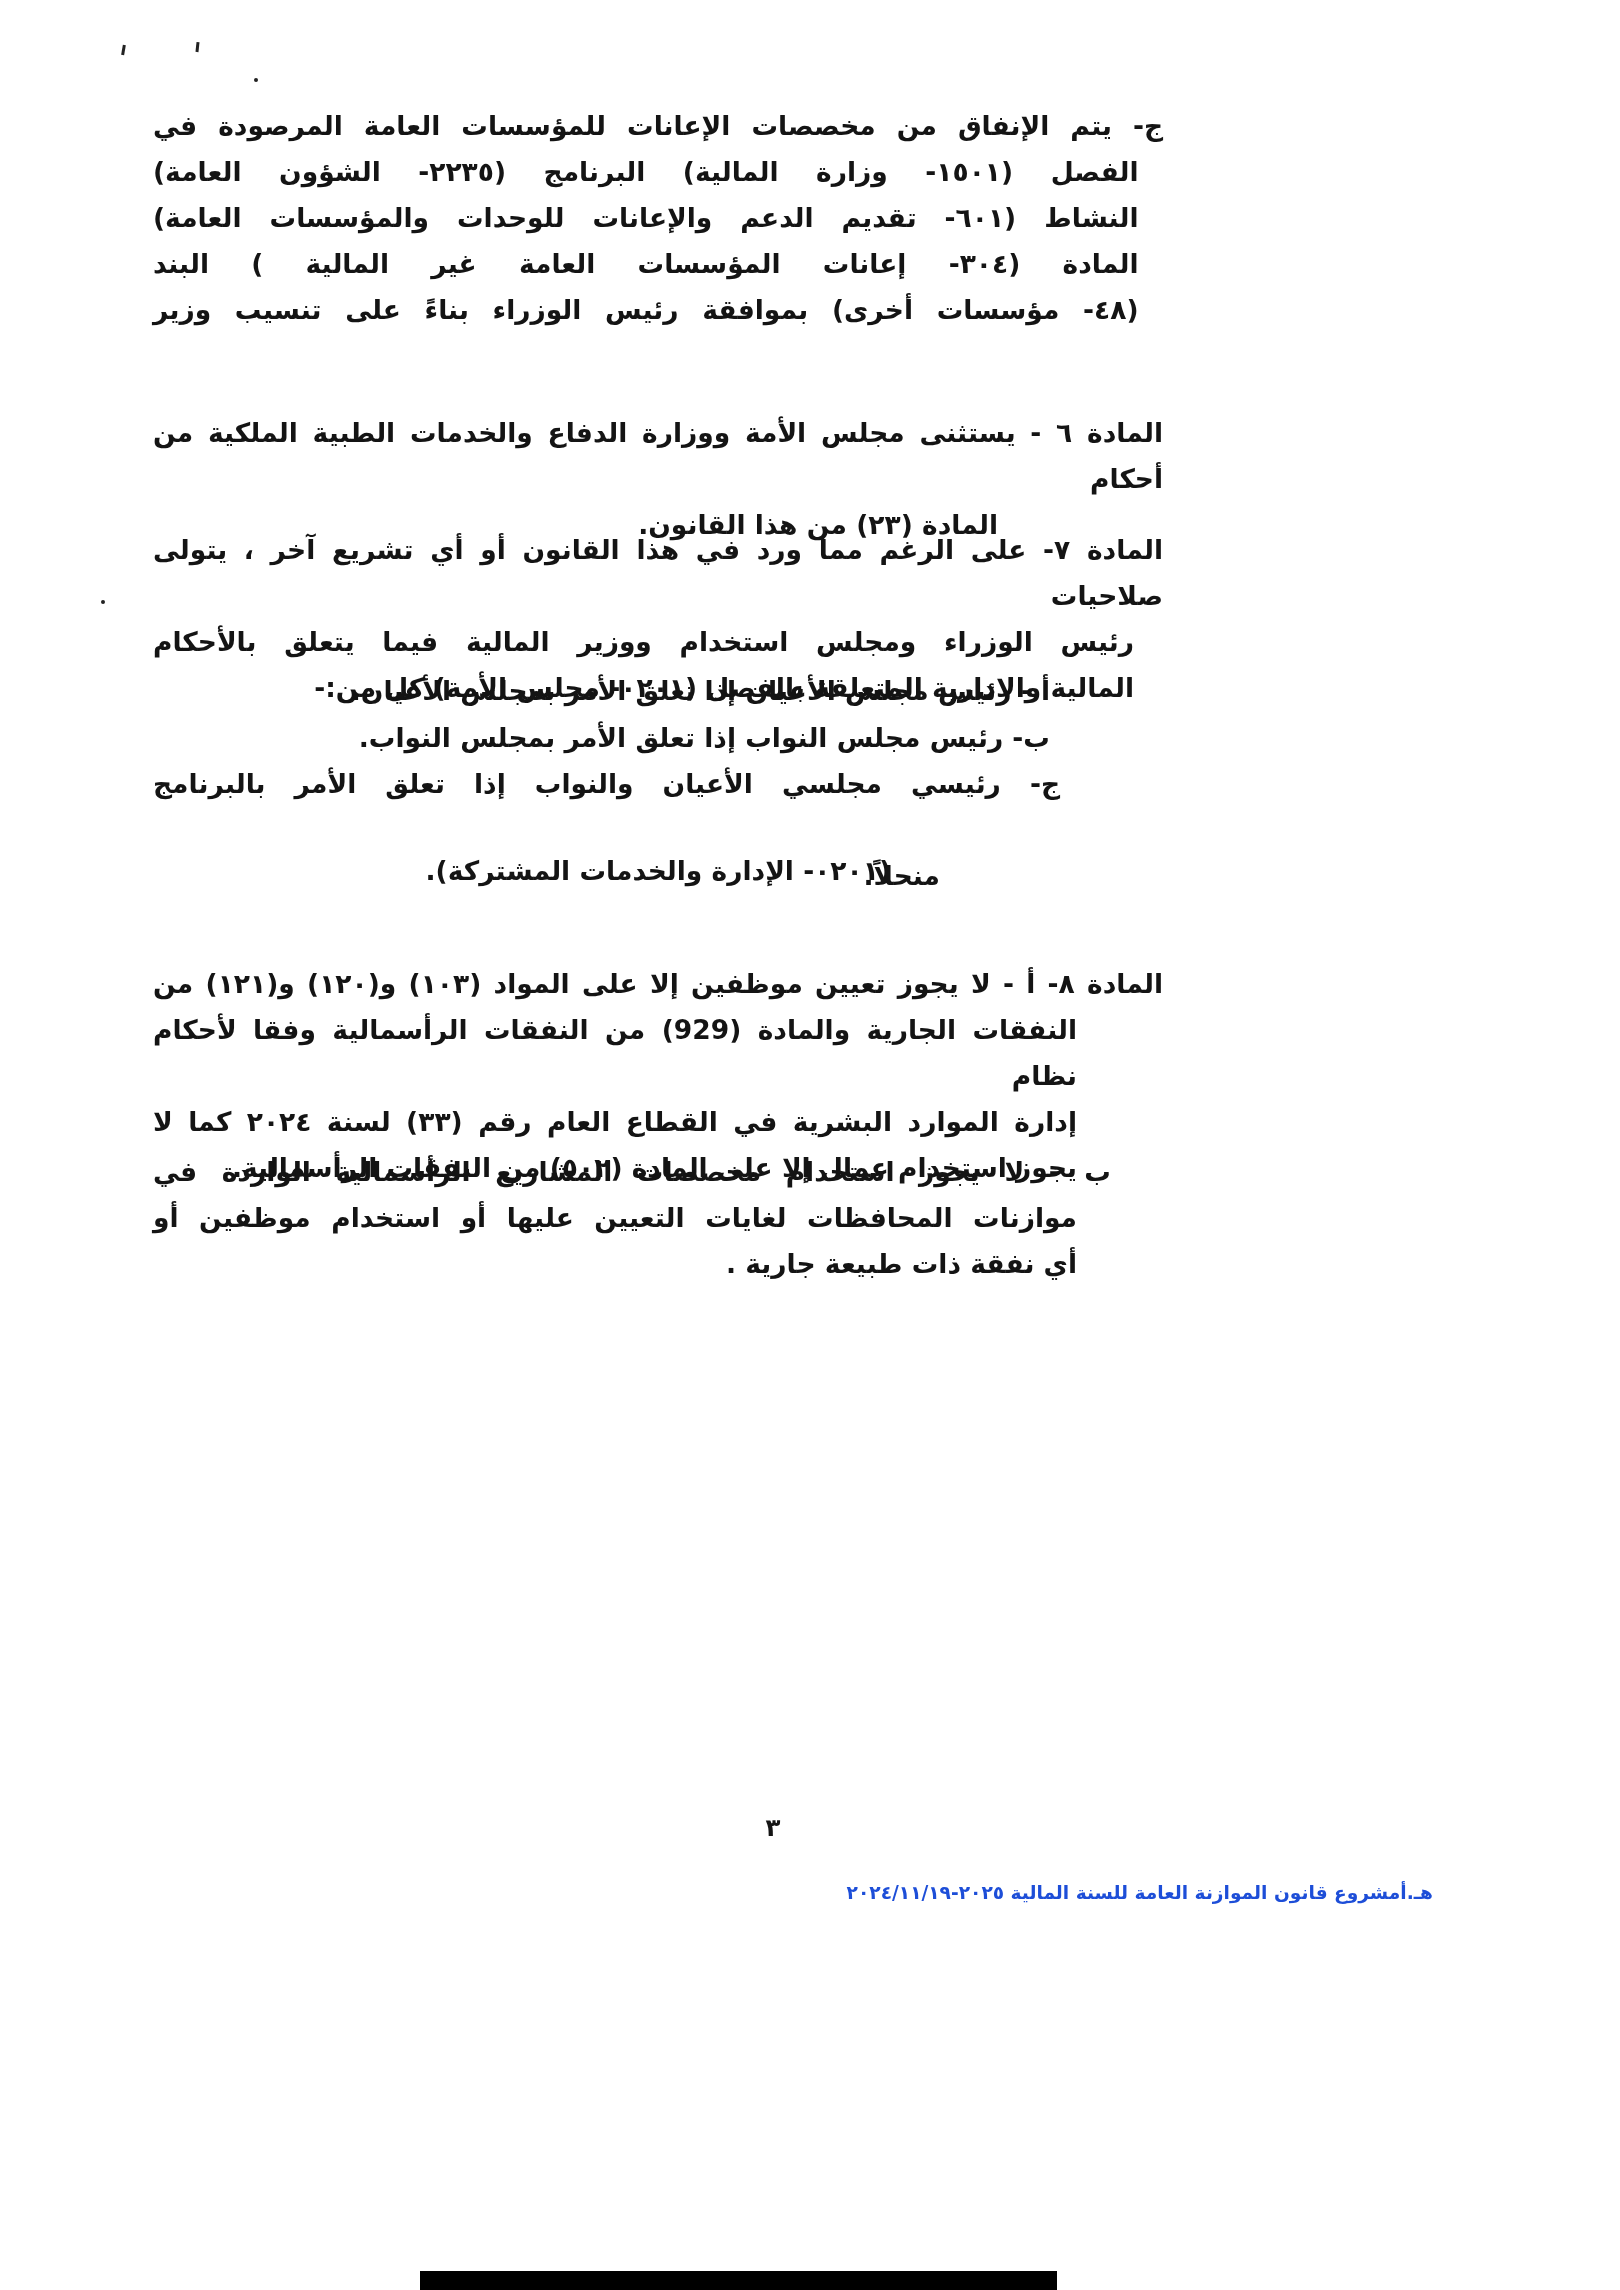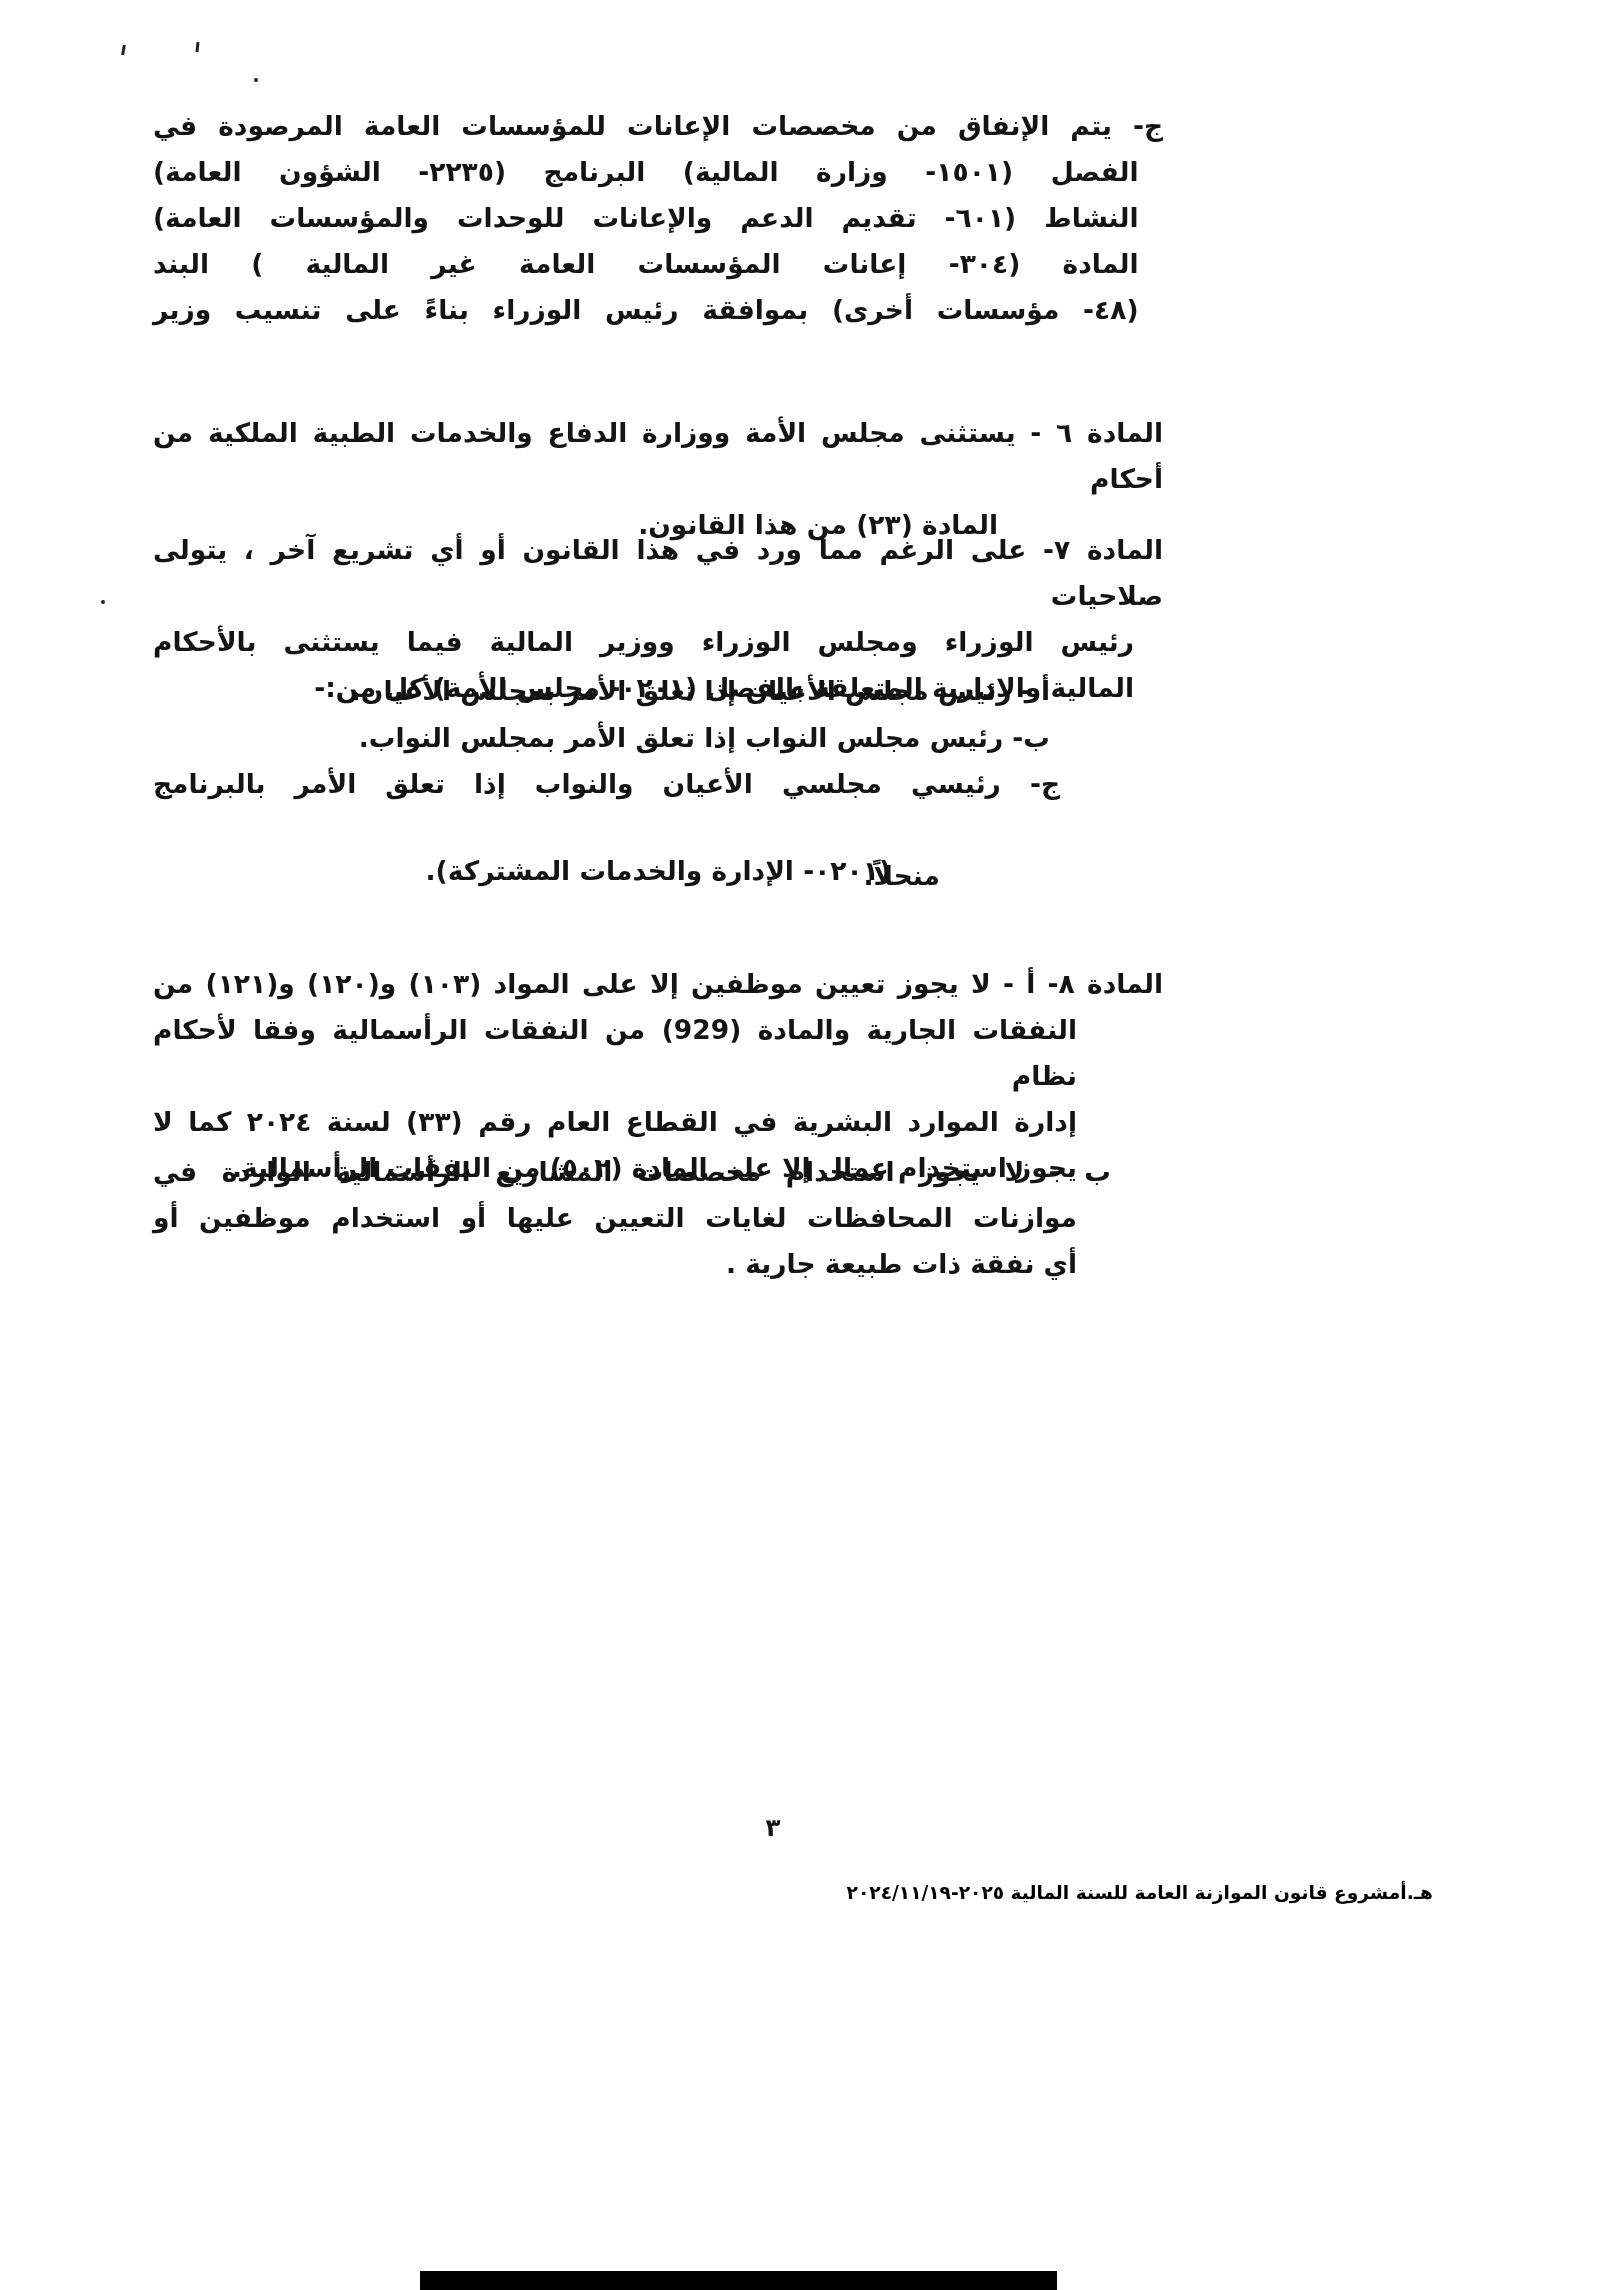--- a/index.html
+++ b/index.html
@@ -36,21 +36,21 @@
   .pr490 { padding-right:480px; }
 
   .page-number {
     position:absolute; left:686px; top:1813px; width:118px;
     text-align:center; font-size:24.5px; font-weight:bold;
     direction:rtl;
   }
   .footer-note {
     position:absolute; right:187px; top:1882px;
     direction:rtl; text-align:right;
-    font-size:18.6px; font-weight:bold; color:#000000;
+    font-size:18.6px; font-weight:bold; color:#1d4ed8;
   }
   .scan-bar {
     position:absolute; left:392px; top:2271px;
     width:637px; height:19.6px; background:#000;
   }
   .mark { position:absolute; background:#222; }
   .mark-tick1 { left:94px;  top:45px; width:2.9px; height:9.8px; transform:rotate(10deg); }
   .mark-tick2 { left:168px; top:42px; width:2.9px; height:9.8px; transform:rotate(6deg); }
   .mark-dot1  { left:226px; top:78px; width:3.9px; height:3.9px; border-radius:50%; }
   .mark-dot2  { left:73px;  top:600px; width:3.9px; height:3.9px; border-radius:50%; }
@@ -73,21 +73,21 @@
     <div class="line just pr25">(٤٨- مؤسسات أخرى) بموافقة رئيس الوزراء بناءً على تنسيب وزير</div>
   </div>
 
   <div class="col" style="top:410px;">
     <div class="line just pr0">المادة ٦ - يستثنى مجلس الأمة ووزارة الدفاع والخدمات الطبية الملكية من أحكام</div>
     <div class="line end pr168">المادة (٢٣) من هذا القانون.</div>
   </div>
 
   <div class="col" style="top:527px;">
     <div class="line just pr0">المادة ٧- على الرغم مما ورد في هذا القانون أو أي تشريع آخر ، يتولى صلاحيات</div>
-    <div class="line just pr30">رئيس الوزراء ومجلس الوزراء ووزير المالية فيما يستثنى بالأحكام</div>
+    <div class="line just pr30">رئيس الوزراء ومجلس استخدام ووزير المالية فيما يتعلق بالأحكام</div>
     <div class="line end pr30">المالية والادارية المتعلقة بالفصل (٠٢٠١- مجلس الأمة) كل من:-</div>
   </div>
 
   <div class="col" style="top:715px;">
     <div class="line end pr115">ب- رئيس مجلس النواب إذا تعلق الأمر بمجلس النواب.</div>
   </div>
   <div class="col" style="top:668px;">
     <div class="line end pr115">أ - رئيس مجلس الأعيان إذا تعلق الأمر بمجلس الأعيان.</div>
   </div>
   <div class="col" style="top:761px;">

